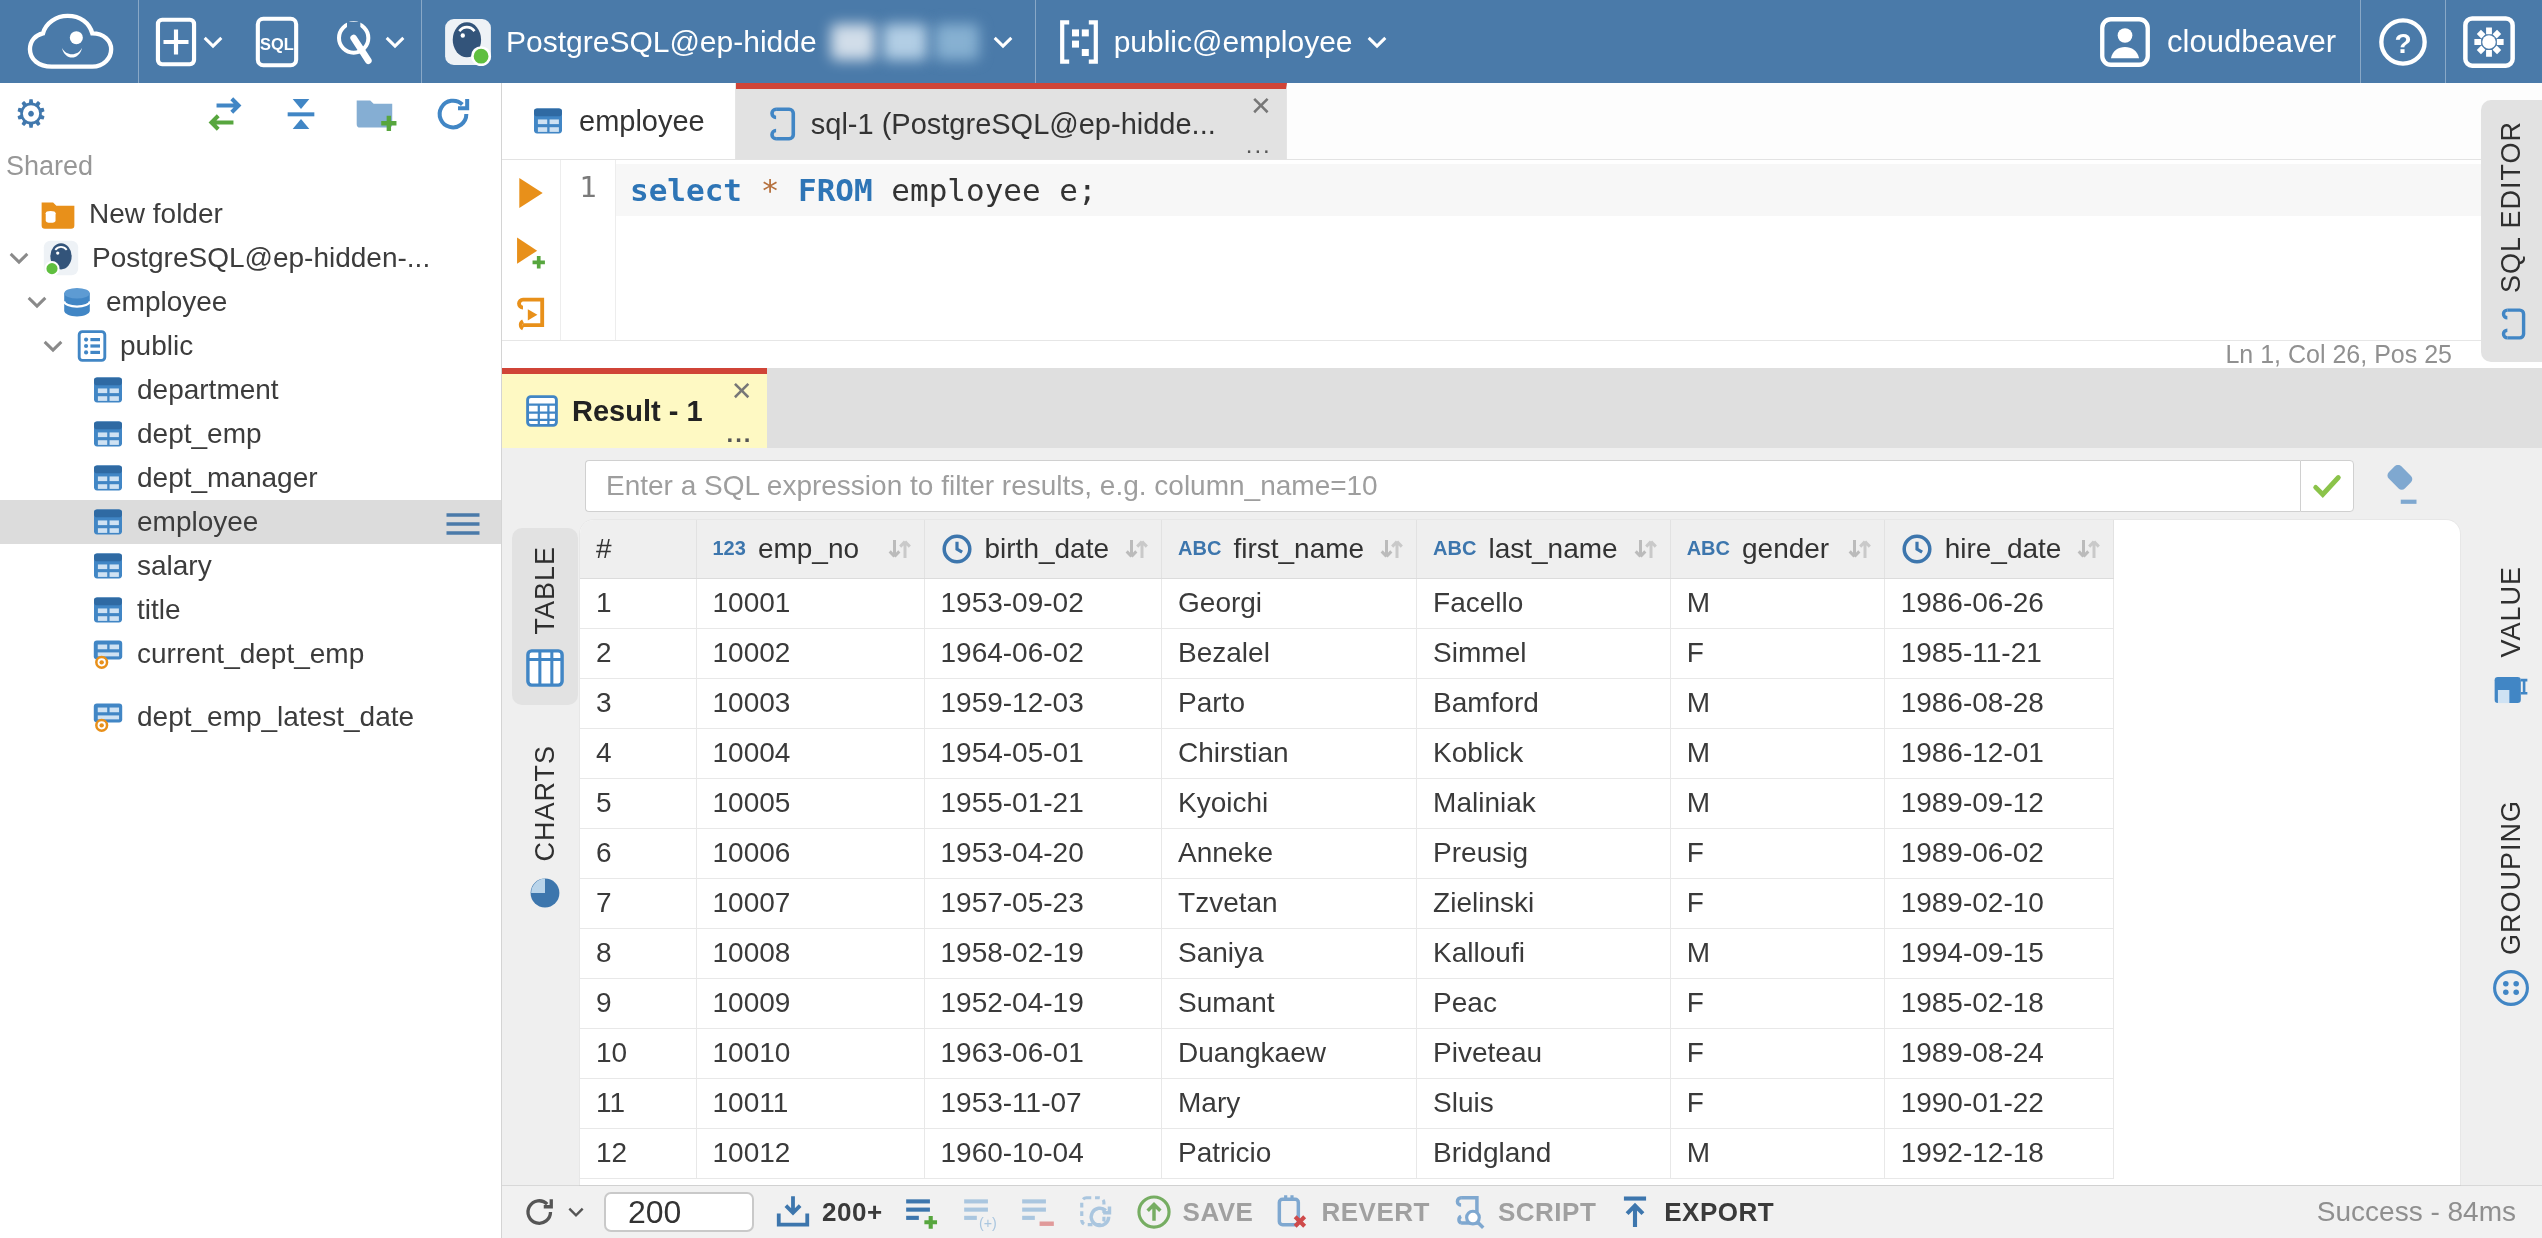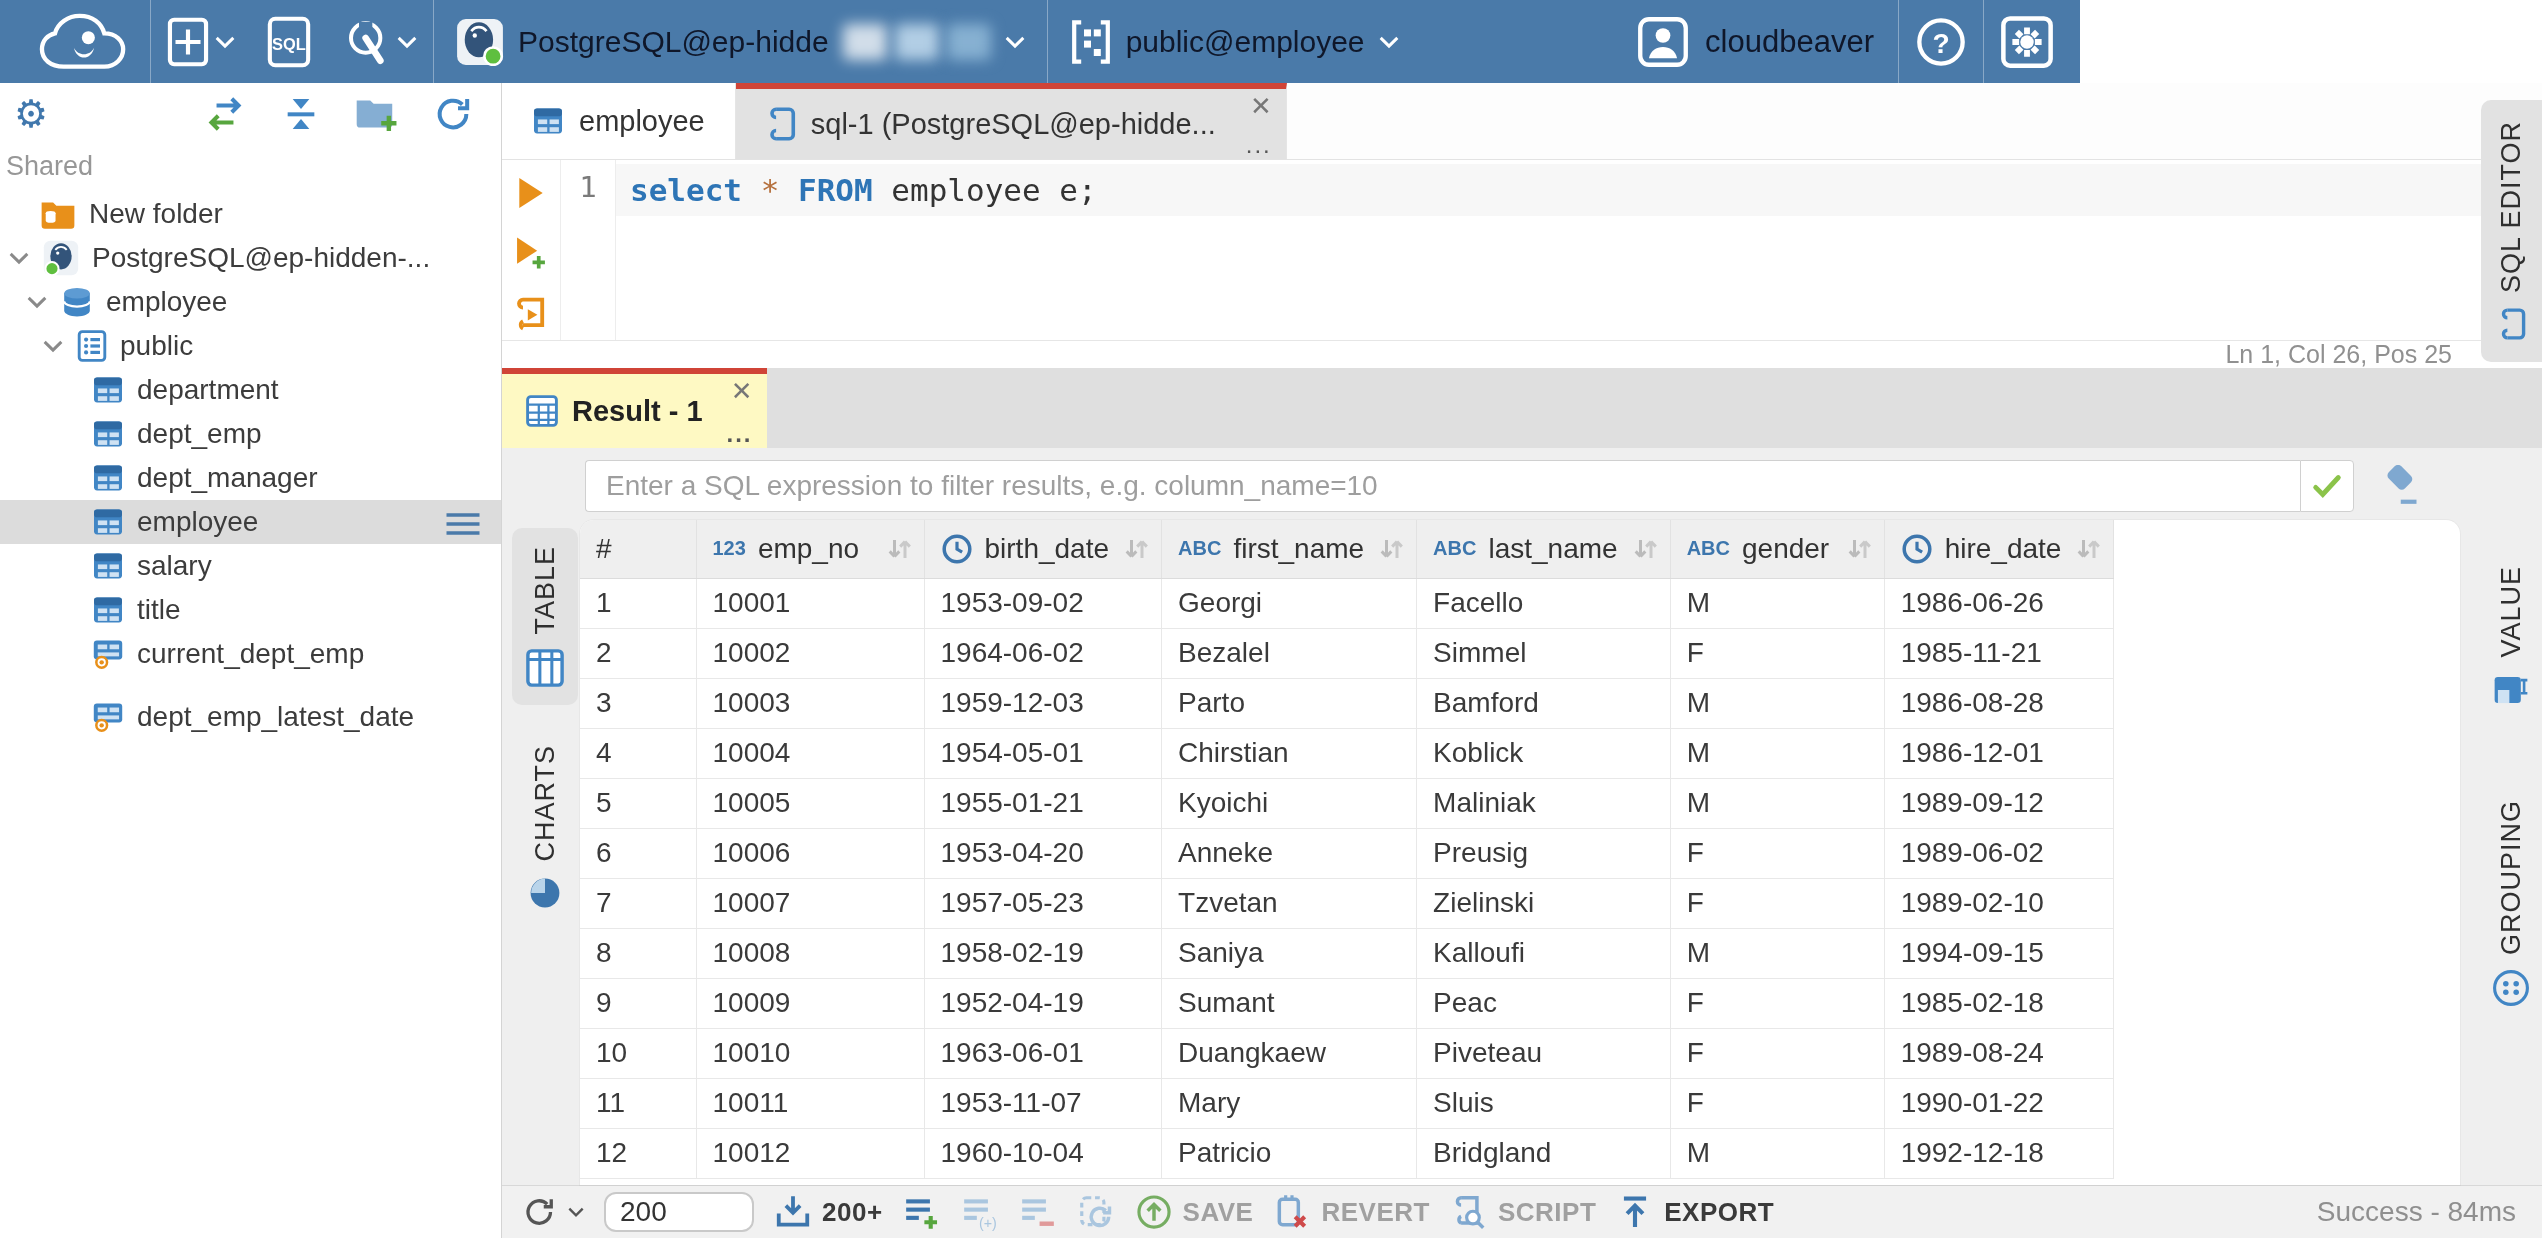--- a/index.html
+++ b/index.html
@@ -1,22 +1,22 @@
 <!DOCTYPE html>
 <html><head>
 <meta charset="utf-8">
 <style>
   * { margin:0; padding:0; box-sizing:border-box; }
   html,body { width:2542px; height:1238px; overflow:hidden; }
   body { font-family:"Liberation Sans","DejaVu Sans",sans-serif; background:#fff; }
   #app { position:relative; width:2542px; height:1238px; }
 
   
-  .topbar { position:absolute; left:0; top:0; width:2080px; height:83px; background:#4a7aa9;
-            display:flex; align-items:center; color:#0f172a;padding-left:12px; }
+  .topbar { position:absolute; left:0; top:0; width:2542px; height:83px; background:#4a7aa9;
+            display:flex; align-items:center; color:#ffffff; }
   .tb-btn { display:flex; align-items:center; gap:6px; padding:0 16px; height:100%; cursor:pointer; }
   .tb-divider { width:1px; height:83px; background:rgba(255,255,255,.35); }
   .tb-logo { margin:0 18px 0 24px; display:flex; align-items:center; }
   .tb-select { display:flex; align-items:center; gap:14px; padding:0 22px; height:100%; font-size:30px; }
   .tb-spacer { flex:1; }
   .pg-badge { position:relative; width:48px; height:48px; }
   .mask { display:flex; gap:8px; align-items:center; }
   .mask i { display:block; width:44px; height:36px; border-radius:5px; background:rgba(255,255,255,.75); filter:blur(7px); }
   .mask i:nth-child(2){ background:rgba(190,215,235,.9); }
   .mask i:nth-child(3){ background:rgba(150,190,220,.8); }
@@ -104,22 +104,22 @@
 
   .sql-editor-tab { position:absolute; right:0; top:17px; width:61px; height:262px; background:#e2e2e2;
                     border-radius:10px 0 0 10px; display:flex; flex-direction:column; align-items:center;
                     justify-content:center; gap:14px; cursor:pointer; z-index:5; }
 
   .bottom-toolbar { height:53px; flex:none; background:#f1f1f1; border-top:1px solid #d8d8d8;
                     display:flex; align-items:center; padding:0 26px 0 20px; gap:20px; }
   .bt-btn { display:flex; align-items:center; gap:10px; cursor:pointer; }
   .bt-label { font-size:26px; font-weight:bold; color:#a0a0a0; letter-spacing:.5px; }
   .bt-label.enabled { color:#3a3a3a; }
-  .limit-input { width:150px; height:40px; border:2px solid #c9c9c9; border-radius:12px; background:#fff;
-                 font-size:28px; color:#333; padding:0 14px; outline:none;
+  .limit-input { width:150px; height:40px; border:2px solid #c9c9c9; border-radius:7px; background:#fff;
+                 font-size:32px; color:#333; padding:0 22px; outline:none;
                  font-family:"Liberation Sans","DejaVu Sans",sans-serif; }
   .bt-status { margin-left:auto; font-size:28px; color:#8f8f8f; }
   .rownum { color:#333; }
 </style>
 </head>
 <body>
 
 <div id="app">
 
   <header class="topbar">

